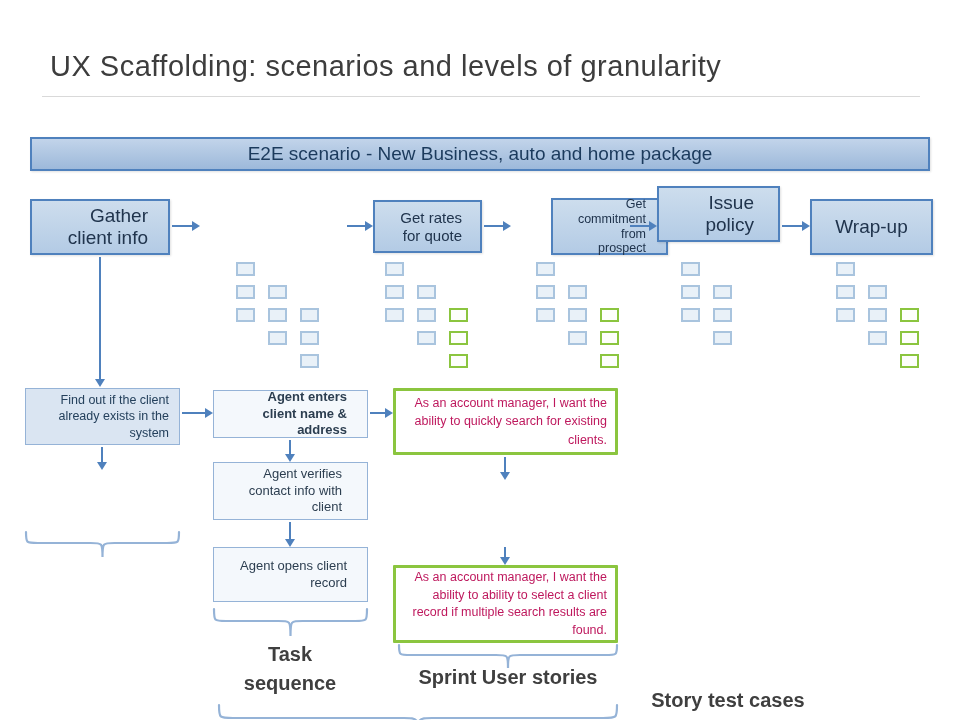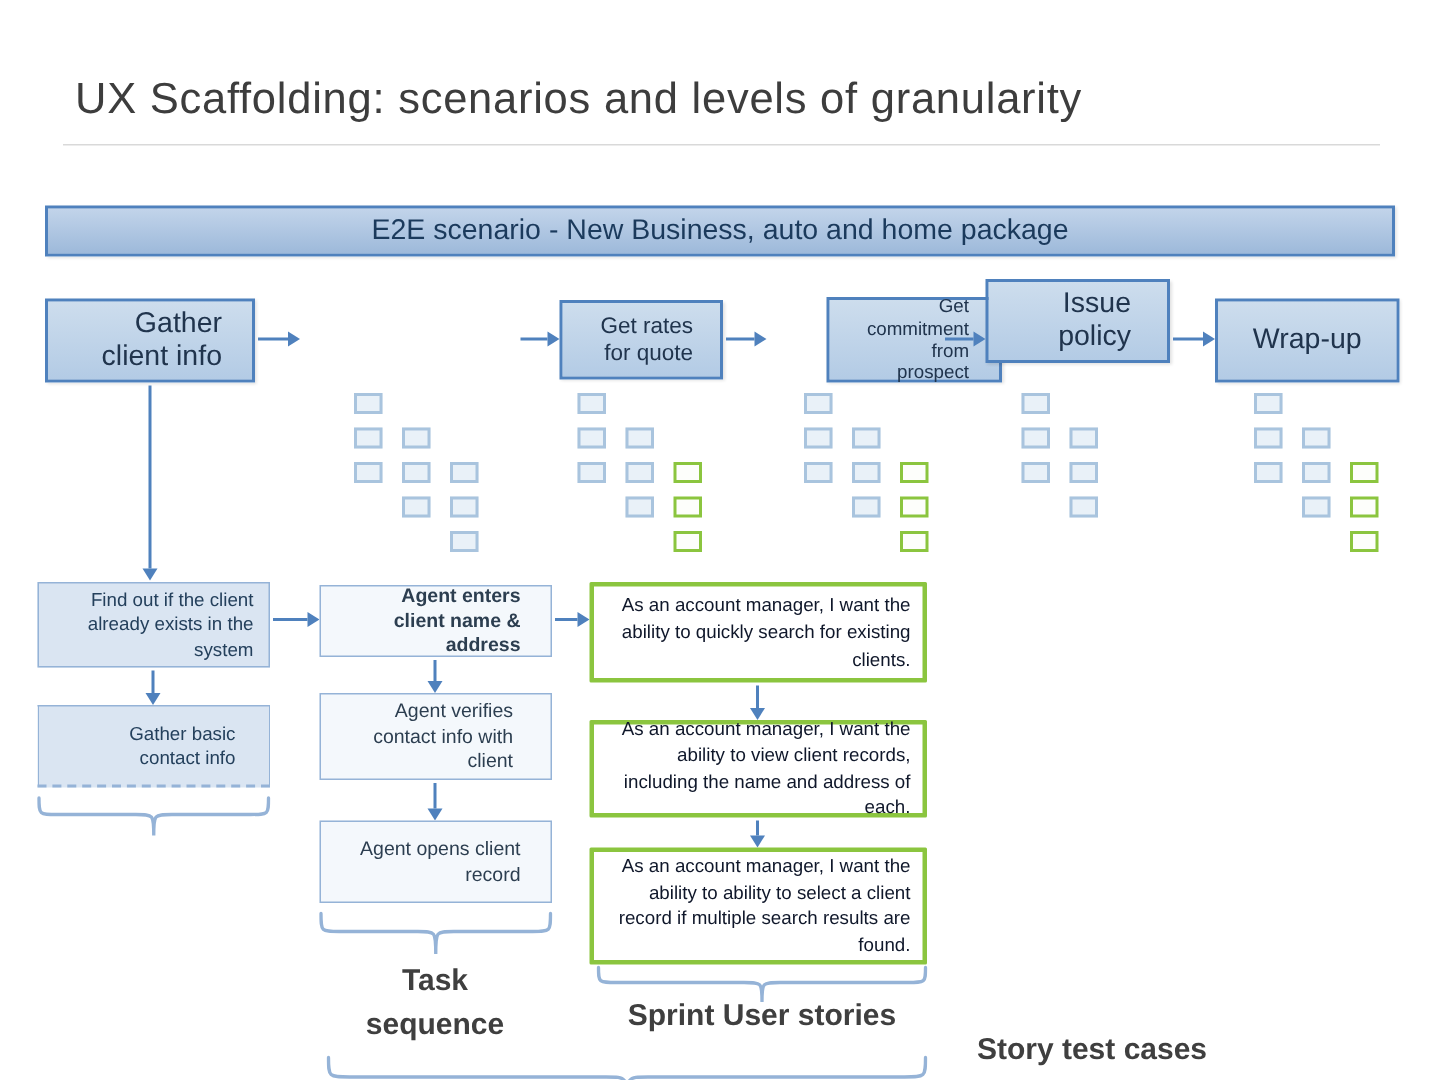--- a/index.html
+++ b/index.html
@@ -49,21 +49,21 @@
 
   .taskbox {
     background:#f4f8fc; border:1.5px solid #95b3d7; color:#2c3e50;
     font-size:13px; line-height:1.3;
   }
   .t1 { left:213px; top:390px; width:155px; height:48px; padding:0 20px;font-weight:bold; }
   .t2 { left:213px; top:462px; width:155px; height:58px; padding:0 25px; }
   .t3 { left:213px; top:547px; width:155px; height:55px; padding:0 20px; }
 
   .storybox {
-    background:#ffffff; border:3px solid #8bc53f; color:#0f172a;
+    background:#ffffff; border:3px solid #8bc53f; color:#be185d;
     font-size:12.5px; line-height:1.45; border-radius:1px; padding:4px 8px;
   }
   .g1 { left:393px; top:388px; width:225px; height:67px; }
   .g2 { left:393px; top:480px; width:225px; height:65px; line-height:1.4; }
   .g3 { left:393px; top:565px; width:225px; height:78px; line-height:1.4; }
 
   .big-label {
     position:absolute; font-weight:bold; font-size:20px; color:#3f3f3f;
     text-align:center; line-height:1.45;
   }
@@ -155,40 +155,38 @@
       <div class="sq" style="left: 868px; top: 308px;"></div>
       <div class="sq" style="left: 868px; top: 331px;"></div>
       <div class="sq green" style="left: 900px; top: 308px;"></div>
       <div class="sq green" style="left: 900px; top: 331px;"></div>
       <div class="sq green" style="left: 900px; top: 354px;"></div>
     </div>
 
   <div class="v-arrow" style="left:99px; top:257px; height:122px;"></div>
   <div class="box subbox subA">Find out if the client already exists in the system</div>
   <div class="v-arrow" style="left:101px; top:447px; height:15px;"></div>
-  <div class="box subbox subB">Gather basic contact info</div>
   <svg class="brace" style="left:25px; top:531px;" width="155" height="28">
     <path d="M1,1 C1,12 1,12 13,12 L65.5,12 C77.5,12 77.5,12 77.5,26 C77.5,12 77.5,12 89.5,12 L142,12 C154,12 154,12 154,1"></path>
   </svg>
 
   <div class="h-arrow" style="left:182px; top:412px; width:23px;"></div>
   <div class="box taskbox t1">Agent enters client name &amp; address</div>
   <div class="v-arrow" style="left:289px; top:440px; height:14px;"></div>
   <div class="box taskbox t2">Agent verifies contact info with client</div>
   <div class="v-arrow" style="left:289px; top:522px; height:17px;"></div>
   <div class="box taskbox t3">Agent opens client record</div>
   <svg class="brace" style="left:213px; top:608px;" width="155" height="30">
     <path d="M1,1 C1,13 1,13 13,13 L65.5,13 C77.5,13 77.5,13 77.5,28 C77.5,13 77.5,13 89.5,13 L142,13 C154,13 154,13 154,1"></path>
   </svg>
   <div class="big-label lbl-task">Task sequence</div>
 
   <div class="h-arrow" style="left:370px; top:412px; width:15px;"></div>
   <div class="box storybox g1">As an account manager, I want the ability to quickly search for existing clients.</div>
   <div class="v-arrow" style="left:504px; top:457px; height:15px;"></div>
-  <div class="box storybox g2">As an account manager, I want the ability to view client records, including the name and address of each.</div>
   <div class="v-arrow" style="left:504px; top:547px; height:10px;"></div>
   <div class="box storybox g3">As an account manager, I want the ability to ability to select a client record if multiple search results are found.</div>
   <svg class="brace" style="left:398px; top:644px;" width="220" height="26">
     <path d="M1,1 C1,11 1,11 13,11 L98,11 C110,11 110,11 110,24 C110,11 110,11 122,11 L207,11 C219,11 219,11 219,1"></path>
   </svg>
   <div class="big-label lbl-story">Sprint User stories</div>
 
   <svg class="brace" style="left:218px; top:704px;" width="400" height="36">
     <path d="M1,1 C1,14 1,14 15,14 L186,14 C200,14 200,14 200,33 C200,14 200,14 214,14 L385,14 C399,14 399,14 399,1"></path>
   </svg>

